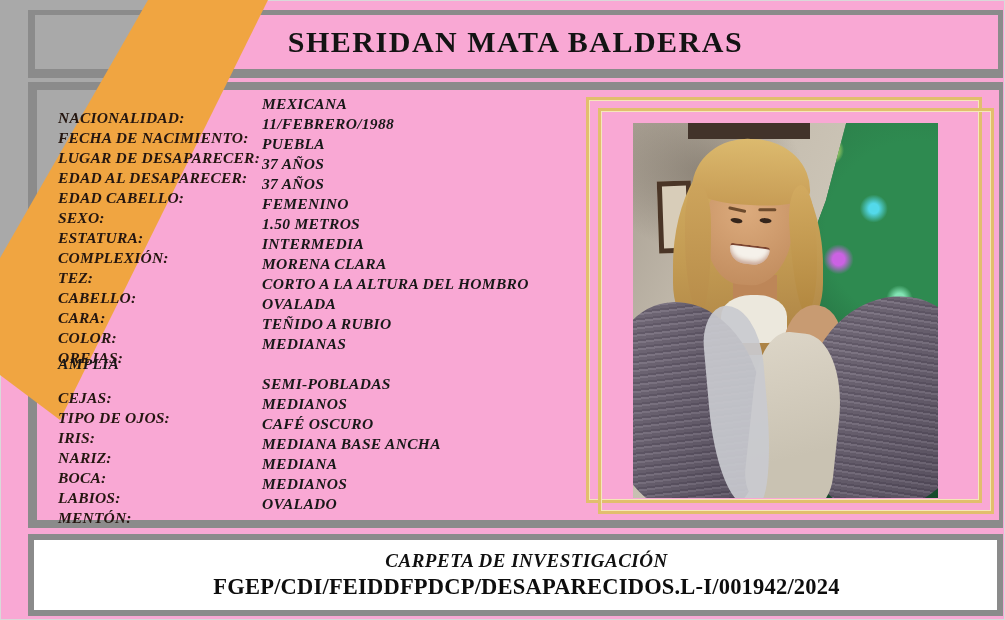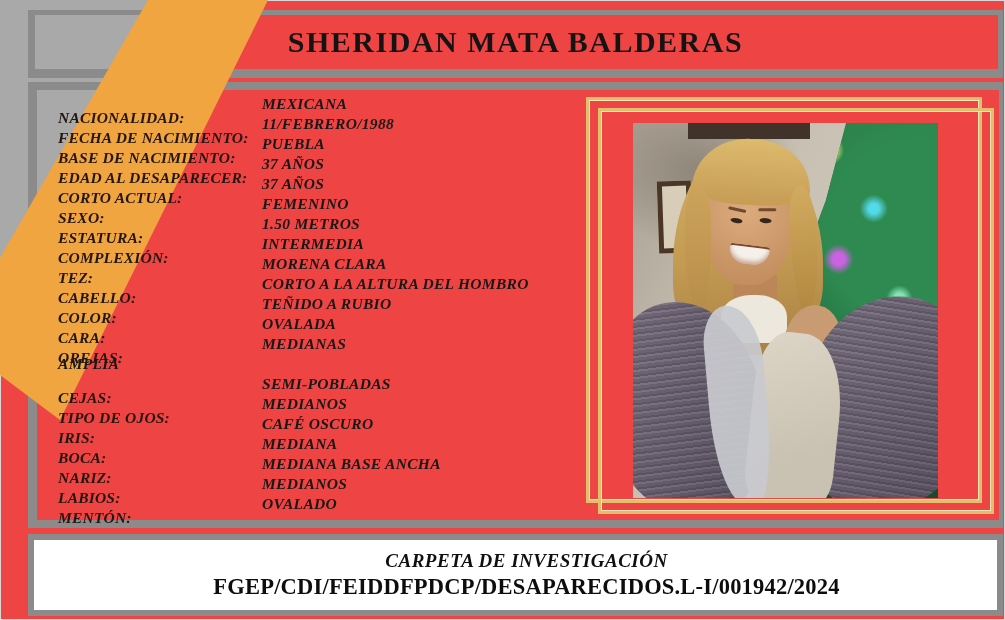--- a/index.html
+++ b/index.html
@@ -1,17 +1,17 @@
 <!DOCTYPE html>
 <html><head>
 <meta charset="utf-8">
 <style>
   html,body{margin:0;padding:0;background:#ffffff;}
   .page{
-    position:relative;width:1005px;height:620px;background:#ef4444;overflow:hidden;
+    position:relative;width:1005px;height:620px;background:#f9a8d4;overflow:hidden;
     font-family:"Liberation Serif", serif;
     box-shadow:inset 0 0 0 1px #d9d9d9;
   }
   
   .gray-band{
     position:absolute;left:0;top:0;width:1005px;height:620px;z-index:1;
     background:#a9a9a9;
     clip-path:polygon(0px 0px,150px 0px,0px 262px);
   }
   .orange-band{
@@ -147,29 +147,29 @@
   <div class="fields">
     <div class="frow">
         <span class="flabel">NACIONALIDAD:</span>
         <span class="fvalue">MEXICANA</span>
       </div>
     <div class="frow">
         <span class="flabel">FECHA DE NACIMIENTO:</span>
         <span class="fvalue">11/FEBRERO/1988</span>
       </div>
     <div class="frow">
-        <span class="flabel">BASE DE NACIMIENTO:</span>
+        <span class="flabel">LUGAR DE DESAPARECER:</span>
         <span class="fvalue">PUEBLA</span>
       </div>
     <div class="frow">
         <span class="flabel">EDAD AL DESAPARECER:</span>
         <span class="fvalue">37 AÑOS</span>
       </div>
     <div class="frow">
-        <span class="flabel">CORTO ACTUAL:</span>
+        <span class="flabel">EDAD CABELLO:</span>
         <span class="fvalue">37 AÑOS</span>
       </div>
     <div class="frow">
         <span class="flabel">SEXO:</span>
         <span class="fvalue">FEMENINO</span>
       </div>
     <div class="frow">
         <span class="flabel">ESTATURA:</span>
         <span class="fvalue">1.50 METROS</span>
       </div>
@@ -179,53 +179,53 @@
       </div>
     <div class="frow">
         <span class="flabel">TEZ:</span>
         <span class="fvalue">MORENA CLARA</span>
       </div>
     <div class="frow">
         <span class="flabel">CABELLO:</span>
         <span class="fvalue">CORTO A LA ALTURA DEL HOMBRO</span>
       </div>
     <div class="frow">
+        <span class="flabel">CARA:</span>
+        <span class="fvalue">OVALADA</span>
+      </div>
+    <div class="frow">
         <span class="flabel">COLOR:</span>
         <span class="fvalue">TEÑIDO A RUBIO</span>
       </div>
     <div class="frow">
-        <span class="flabel">CARA:</span>
-        <span class="fvalue">OVALADA</span>
-      </div>
-    <div class="frow">
         <span class="flabel">OREJAS:</span>
         <span class="fvalue">MEDIANAS</span>
       </div>
     <div class="frow">
         <span class="fvalue">AMPLIA</span>
       </div>
     <div class="frow">
         <span class="flabel">CEJAS:</span>
         <span class="fvalue">SEMI-POBLADAS</span>
       </div>
     <div class="frow">
         <span class="flabel">TIPO DE OJOS:</span>
         <span class="fvalue">MEDIANOS</span>
       </div>
     <div class="frow">
         <span class="flabel">IRIS:</span>
         <span class="fvalue">CAFÉ OSCURO</span>
       </div>
     <div class="frow">
+        <span class="flabel">NARIZ:</span>
+        <span class="fvalue">MEDIANA BASE ANCHA</span>
+      </div>
+    <div class="frow">
         <span class="flabel">BOCA:</span>
         <span class="fvalue">MEDIANA</span>
-      </div>
-    <div class="frow">
-        <span class="flabel">NARIZ:</span>
-        <span class="fvalue">MEDIANA BASE ANCHA</span>
       </div>
     <div class="frow">
         <span class="flabel">LABIOS:</span>
         <span class="fvalue">MEDIANOS</span>
       </div>
     <div class="frow">
         <span class="flabel">MENTÓN:</span>
         <span class="fvalue">OVALADO</span>
       </div>
   </div>

